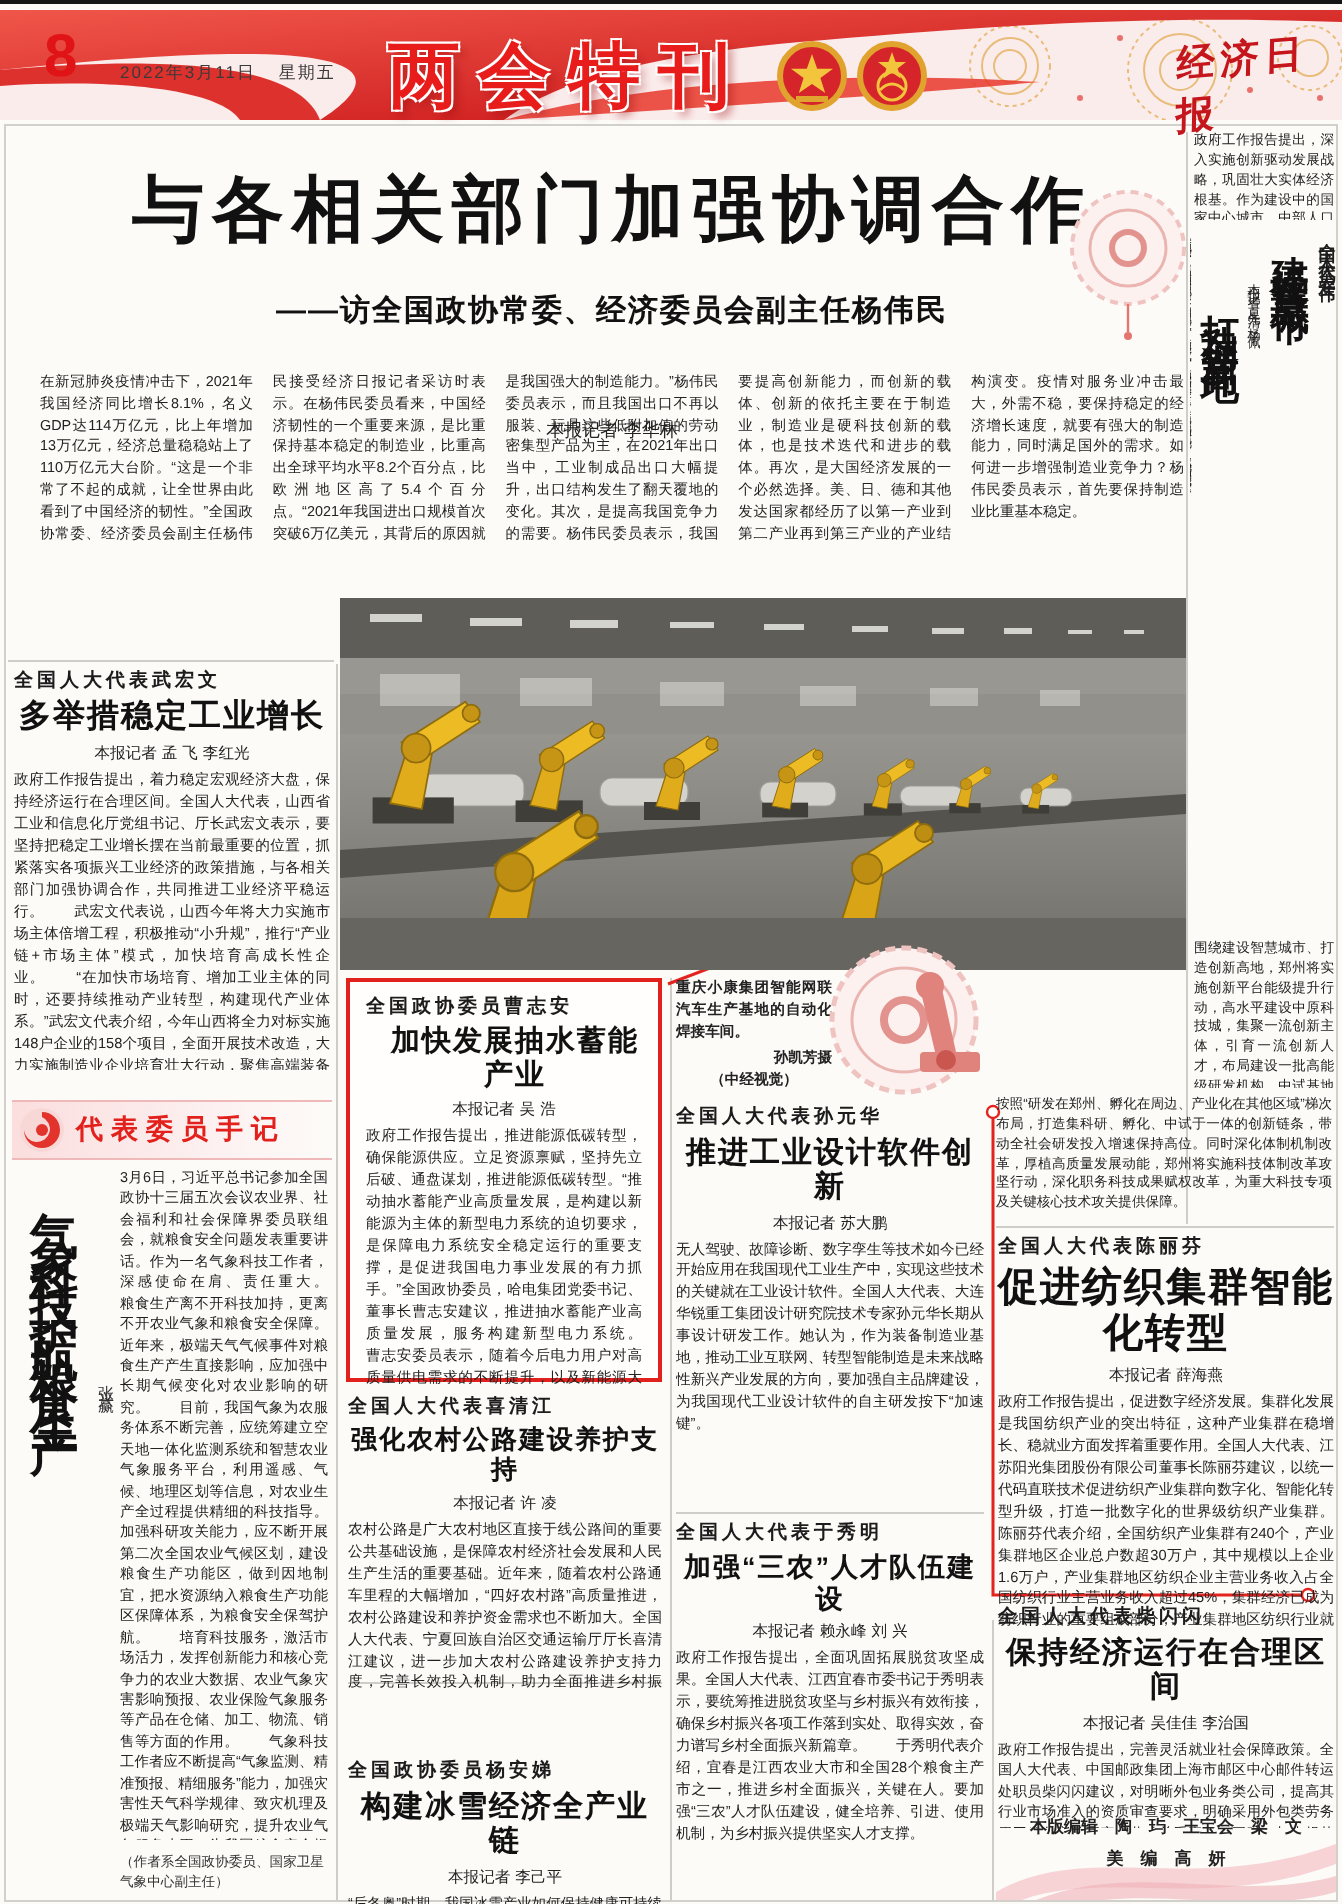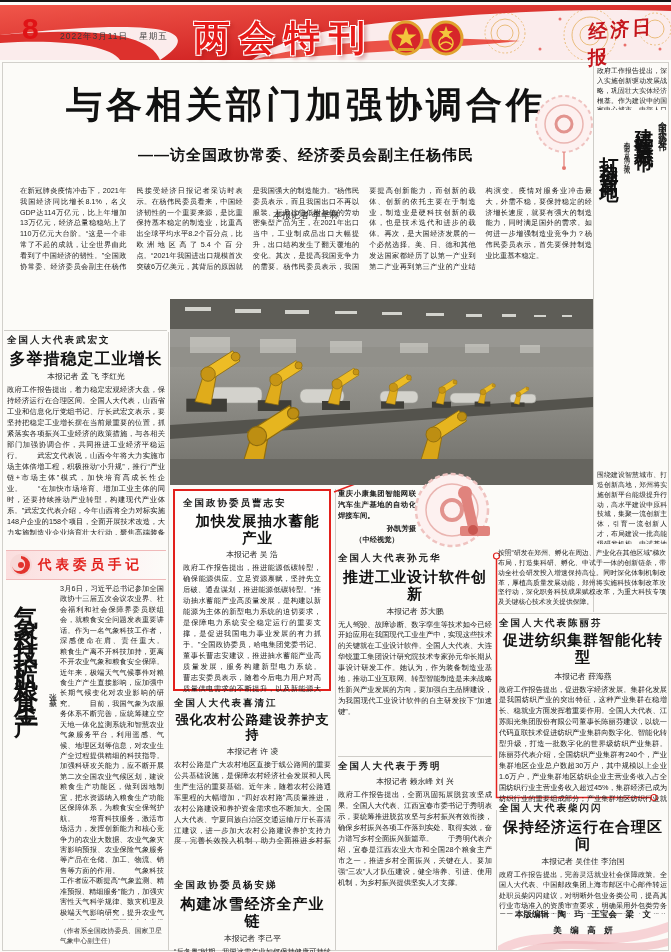--- a/index.html
+++ b/index.html
@@ -287,41 +287,42 @@
 
   <section class="abs art" style="left:338px;top:552px;width:154px;height:200px;">
     <span class="kicker">全国人大代表孙元华</span>
     <span class="hl hl2" style="font-size:15px;">推进工业设计软件创新</span>
     <span class="byline">本报记者 苏大鹏</span>
     <div class="bodytext jt" style="font-size:7.3px;height:136px;">无人驾驶、故障诊断、数字孪生等技术如今已经开始应用在我国现代工业生产中，实现这些技术的关键就在工业设计软件。全国人大代表、大连华锐重工集团设计研究院技术专家孙元华长期从事设计研发工作。她认为，作为装备制造业基地，推动工业互联网、转型智能制造是未来战略性新兴产业发展的方向，要加强自主品牌建设，为我国现代工业设计软件的自主研发按下“加速键”。</div>
   </section>
 
   <section class="abs art" style="left:499px;top:617px;width:168px;height:176px;">
     <span class="kicker">全国人大代表陈丽芬</span>
-    <span class="hl hl2" style="font-size:15px;font-family:Liberation Mono, monospace;">促进纺织集群智能化转型</span>
+    <span class="hl hl2" style="font-size:20px;">促进纺织集群智能化转型</span>
     <span class="byline">本报记者 薛海燕</span>
     <div class="bodytext jt" style="font-size:7.3px;height:118px;">政府工作报告提出，促进数字经济发展。集群化发展是我国纺织产业的突出特征，这种产业集群在稳增长、稳就业方面发挥着重要作用。全国人大代表、江苏阳光集团股份有限公司董事长陈丽芬建议，以统一代码直联技术促进纺织产业集群向数字化、智能化转型升级，打造一批数字化的世界级纺织产业集群。　　陈丽芬代表介绍，全国纺织产业集群有240个，产业集群地区企业总户数超30万户，其中规模以上企业1.6万户，产业集群地区纺织企业主营业务收入占全国纺织行业主营业务收入超过45%，集群经济已成为纺织行业的重要组成部分；产业集群地区纺织行业就业人数超过800万人。　　传统制造业数字化改革面临的瓶颈在于企业数字化基础能力不足，特别是装备和网络的数字化改造投入较大，中小微企业尤其如此。陈丽芬代表建议，设立国家数字化纺织服装产业集群创新发展中心，在纺织行业内遴选具有不同特色的优势产业集群作为重点，打造数字化转型示范产业集群。</div>
   </section>
 
   <section class="abs art" style="left:174px;top:697px;width:157px;height:140px;">
     <span class="kicker">全国人大代表喜清江</span>
     <span class="hl hl2" style="font-size:13px;">强化农村公路建设养护支持</span>
     <span class="byline">本报记者 许 凌</span>
     <div class="bodytext jt" style="font-size:7.3px;height:84px;">农村公路是广大农村地区直接于线公路间的重要公共基础设施，是保障农村经济社会发展和人民生产生活的重要基础。近年来，随着农村公路通车里程的大幅增加，“四好农村路”高质量推进，农村公路建设和养护资金需求也不断加大。全国人大代表、宁夏回族自治区交通运输厅厅长喜清江建议，进一步加大农村公路建设养护支持力度，完善长效投入机制，助力全面推进乡村振兴。</div>
   </section>
 
   <section class="abs art" style="left:174px;top:879px;width:157px;height:104px;">
     <span class="kicker">全国政协委员杨安娣</span>
     <span class="hl hl2" style="font-size:15px;">构建冰雪经济全产业链</span>
     <span class="byline">本报记者 李己平</span>
     <div class="bodytext jt" style="font-size:7.2px;height:50px;">“后冬奥”时期，我国冰雪产业如何保持健康可持续发展？全国政协委员、吉林省文化和旅游厅厅长杨安娣表示，冰雪经济大有可为。　　杨安娣委员建议，大力培育中国冰雪文化，着力构建现代化冰雪经济体系。坚持供给侧结构性改革与需求侧拉动同步发力，打造以冰雪旅游、冰雪运动、冰雪文化、冰雪装备制造为核心，冰雪科技、冰雪人才、冰雪商贸等相关产业门类为支撑的全产业链体系。</div>
   </section>
 
   <section class="abs art" style="left:338px;top:760px;width:154px;height:190px;">
     <span class="kicker">全国人大代表于秀明</span>
+    <span class="hl hl2" style="font-size:13.5px;">加强“三农”人才队伍建设</span>
     <span class="byline">本报记者 赖永峰 刘 兴</span>
     <div class="bodytext jt" style="font-size:7.3px;height:128px;">政府工作报告提出，全面巩固拓展脱贫攻坚成果。全国人大代表、江西宜春市委书记于秀明表示，要统筹推进脱贫攻坚与乡村振兴有效衔接，确保乡村振兴各项工作落到实处、取得实效，奋力谱写乡村全面振兴新篇章。　　于秀明代表介绍，宜春是江西农业大市和全国28个粮食主产市之一，推进乡村全面振兴，关键在人。要加强“三农”人才队伍建设，健全培养、引进、使用机制，为乡村振兴提供坚实人才支撑。</div>
   </section>
 
   <section class="abs art" style="left:499px;top:802px;width:168px;height:98px;">
     <span class="kicker">全国人大代表柴闪闪</span>
     <span class="hl hl2" style="font-size:15px;">保持经济运行在合理区间</span>
     <span class="byline">本报记者 吴佳佳 李治国</span>
     <div class="bodytext jt" style="font-size:7.1px;height:44px;">政府工作报告提出，完善灵活就业社会保障政策。全国人大代表、中国邮政集团上海市邮区中心邮件转运处职员柴闪闪建议，对明晰外包业务类公司，提高其行业市场准入的资质审查要求，明确采用外包类劳务用工发包方的不完全劳动关系责任。同时，加大规范工会及行业工会的建立和覆盖力度，及针对吸收游离在企业工会之外的灵活就业类劳动者入会。在用薪责任落实方面，加大劳动保障监察面及执法力度，让劳动者有一个更好的就业环境。</div>
   </section>

